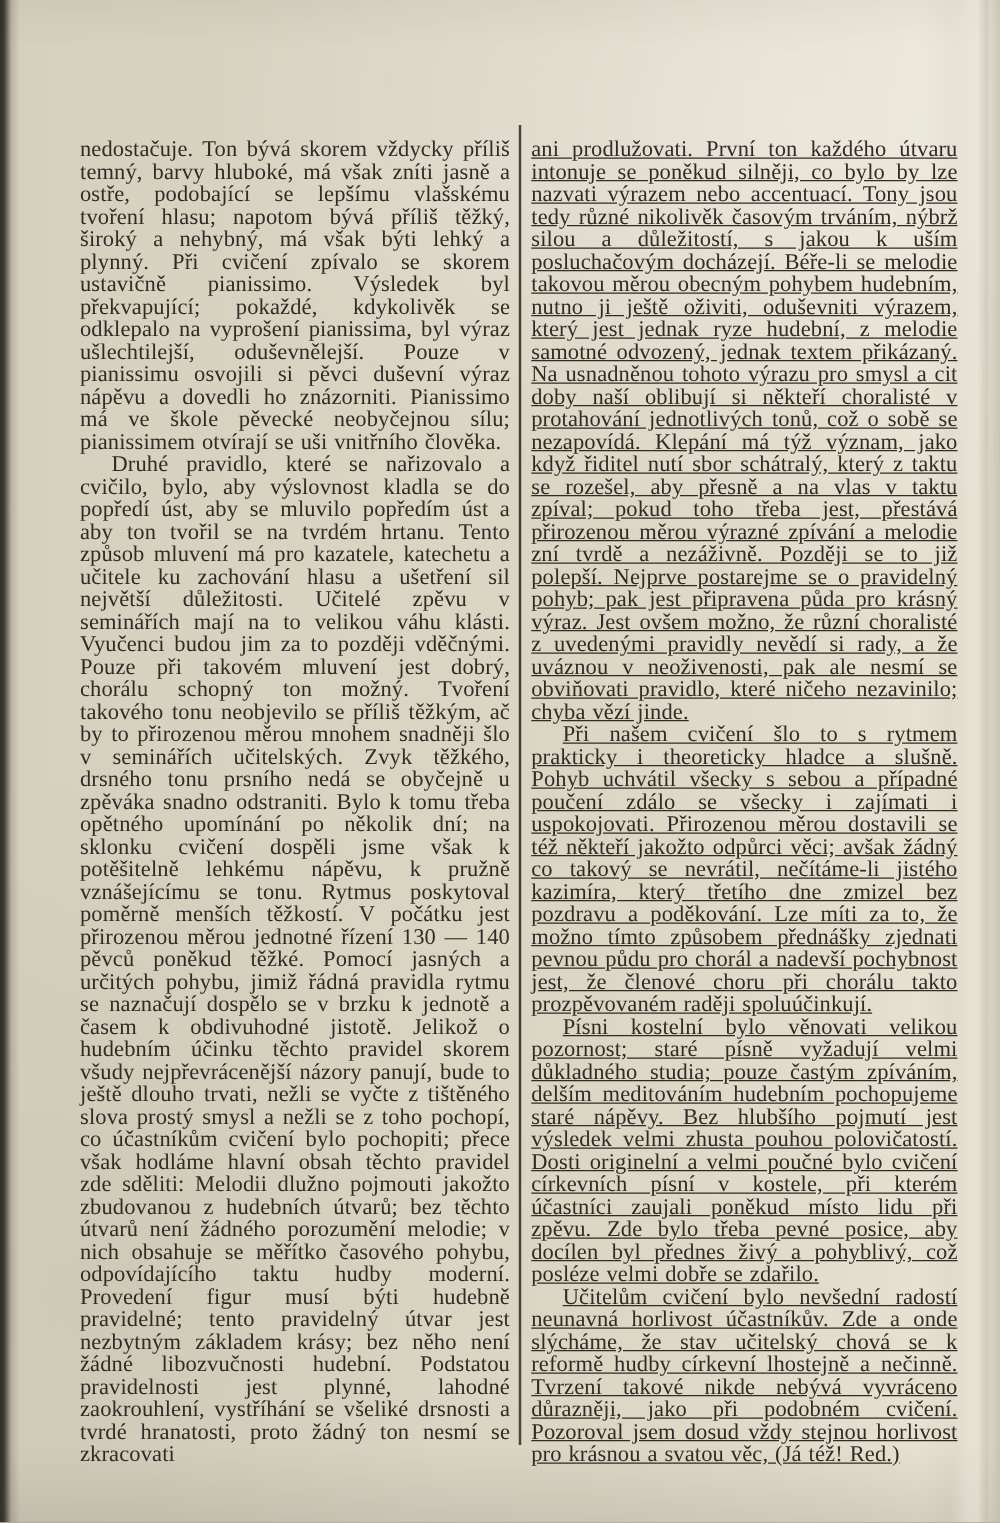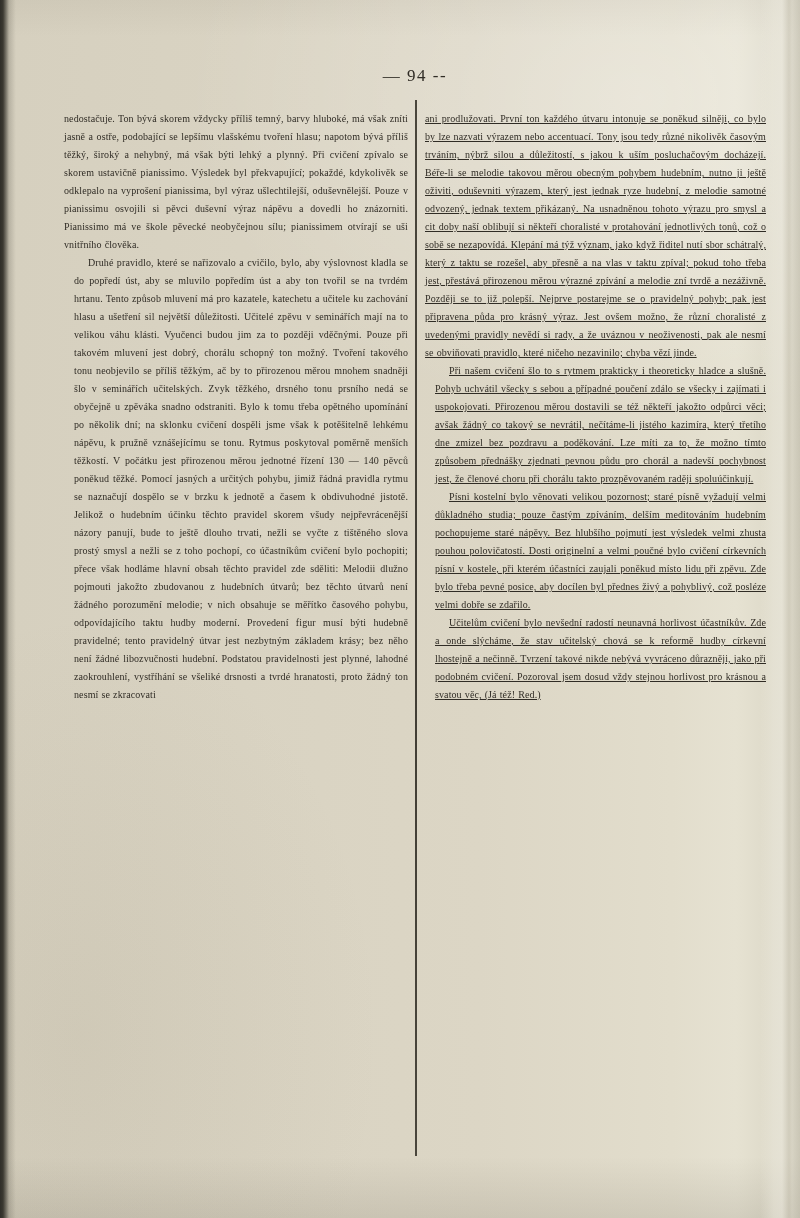--- a/index.html
+++ b/index.html
@@ -55,47 +55,46 @@
   .textblock {
     position: absolute;
     left: 64px;
     top: 110px;
     width: 702px;
     display: flex;
     align-items: flex-start;
   }
   .col {
     text-align: justify;
-    font-size: 10px;
+    font-size: 18px;
     line-height: 18px;
     word-spacing: 0.05em;
     letter-spacing: 0.1px;
   }
   .col-left  { width: 344px; }
   .col-right { width: 341px; margin-left: 17px; text-decoration: underline; }
   .para { margin: 0; }
-  .para.indent { text-indent: 1.4em; margin-left: 10px; }
+  .para.indent { text-indent: 1.4em; }
   .divider {
     position: absolute;
     left: 415px;
     top: 100px;
     height: 1056px;
     width: 2px;
     background: linear-gradient(180deg, #4a463c 0%, #413d34 50%, #4a463c 100%);
   }
 </style>
 </head>
 <body>
 
 <div class="page">
 
   <div class="edge-left"></div>
   <div class="edge-right"></div>
 
-  <div class="page-number">— 94 --</div>
 
   <div class="divider"></div>
 
   <div class="textblock">
 
     <div class="col col-left">
       <p class="para">nedostačuje. Ton bývá skorem vždycky příliš temný, barvy hluboké, má však zníti jasně a ostře, podobající se lepšímu vlašskému tvoření hlasu; napotom bývá příliš těžký, široký a nehybný, má však býti lehký a plynný. Při cvičení zpívalo se skorem ustavičně pianissimo. Výsledek byl překvapující; pokaždé, kdykolivěk se odklepalo na vyprošení pianissima, byl výraz ušlechtilejší, oduševnělejší. Pouze v pianissimu osvojili si pěvci duševní výraz nápěvu a dovedli ho znázorniti. Pianissimo má ve škole pěvecké neobyčejnou sílu; pianissimem otvírají se uši vnitřního člověka.</p>
       <p class="para indent">Druhé pravidlo, které se nařizovalo a cvičilo, bylo, aby výslovnost kladla se do popředí úst, aby se mluvilo popředím úst a aby ton tvořil se na tvrdém hrtanu. Tento způsob mluvení má pro kazatele, katechetu a učitele ku zachování hlasu a ušetření sil největší důležitosti. Učitelé zpěvu v seminářích mají na to velikou váhu klásti. Vyučenci budou jim za to později vděčnými. Pouze při takovém mluvení jest dobrý, chorálu schopný ton možný. Tvoření takového tonu neobjevilo se příliš těžkým, ač by to přirozenou měrou mnohem snadněji šlo v seminářích učitelských. Zvyk těžkého, drsného tonu prsního nedá se obyčejně u zpěváka snadno odstraniti. Bylo k tomu třeba opětného upomínání po několik dní; na sklonku cvičení dospěli jsme však k potěšitelně lehkému nápěvu, k pružně vznášejícímu se tonu. Rytmus poskytoval poměrně menších těžkostí. V počátku jest přirozenou měrou jednotné řízení 130 — 140 pěvců poněkud těžké. Pomocí jasných a určitých pohybu, jimiž řádná pravidla rytmu se naznačují dospělo se v brzku k jednotě a časem k obdivuhodné jistotě. Jelikož o hudebním účinku těchto pravidel skorem všudy nejpřevrácenější názory panují, bude to ještě dlouho trvati, nežli se vyčte z tištěného slova prostý smysl a nežli se z toho pochopí, co účastníkům cvičení bylo pochopiti; přece však hodláme hlavní obsah těchto pravidel zde sděliti: Melodii dlužno pojmouti jakožto zbudovanou z hudebních útvarů; bez těchto útvarů není žádného porozumění melodie; v nich obsahuje se měřítko časového pohybu, odpovídajícího taktu hudby moderní. Provedení figur musí býti hudebně pravidelné; tento pravidelný útvar jest nezbytným základem krásy; bez něho není žádné libozvučnosti hudební. Podstatou pravidelnosti jest plynné, lahodné zaokrouhlení, vystříhání se všeliké drsnosti a tvrdé hranatosti, proto žádný ton nesmí se zkracovati</p>
     </div>
 

